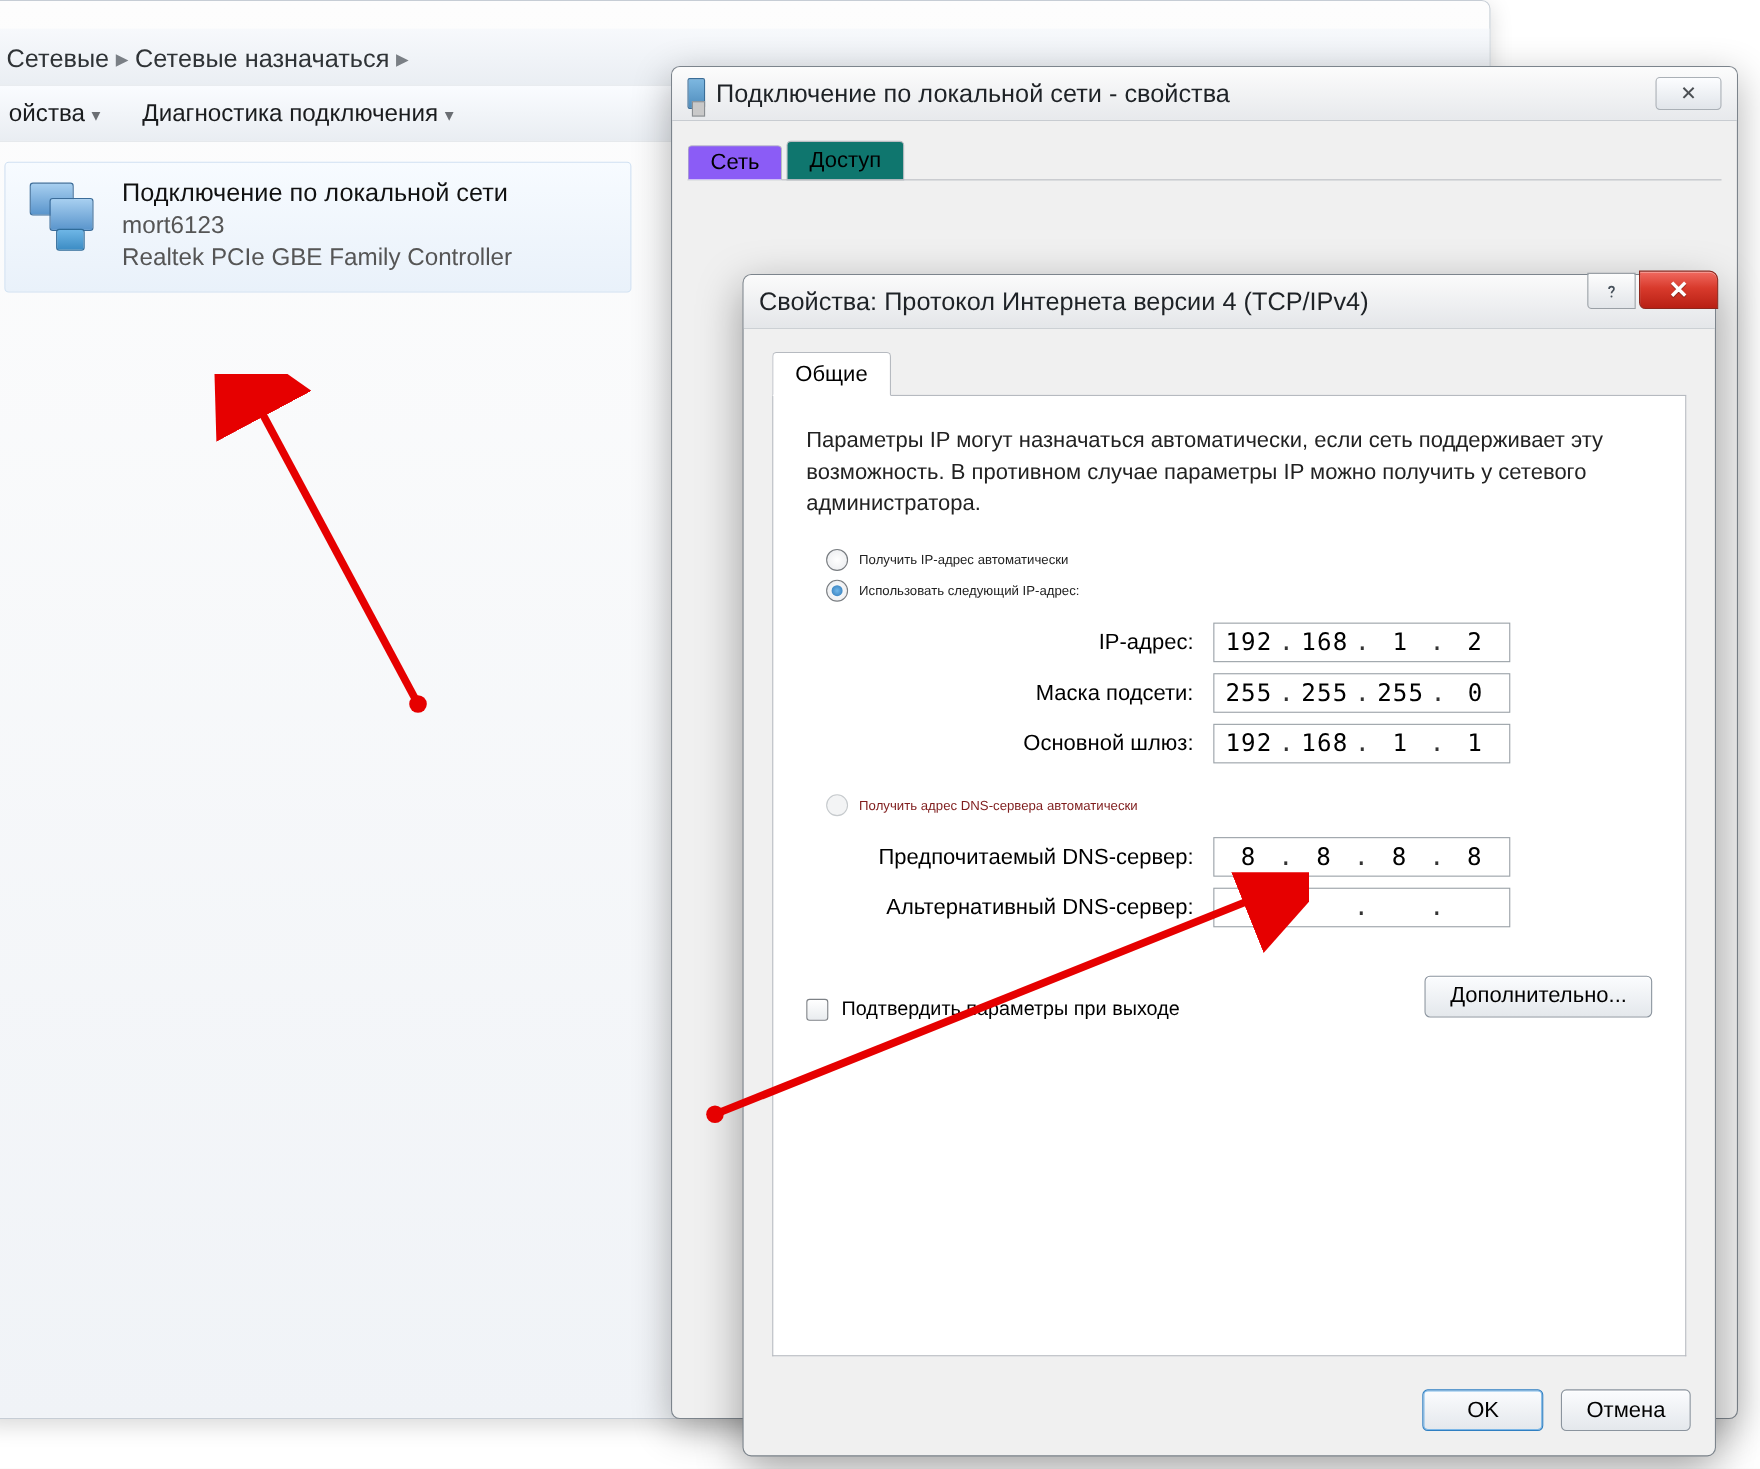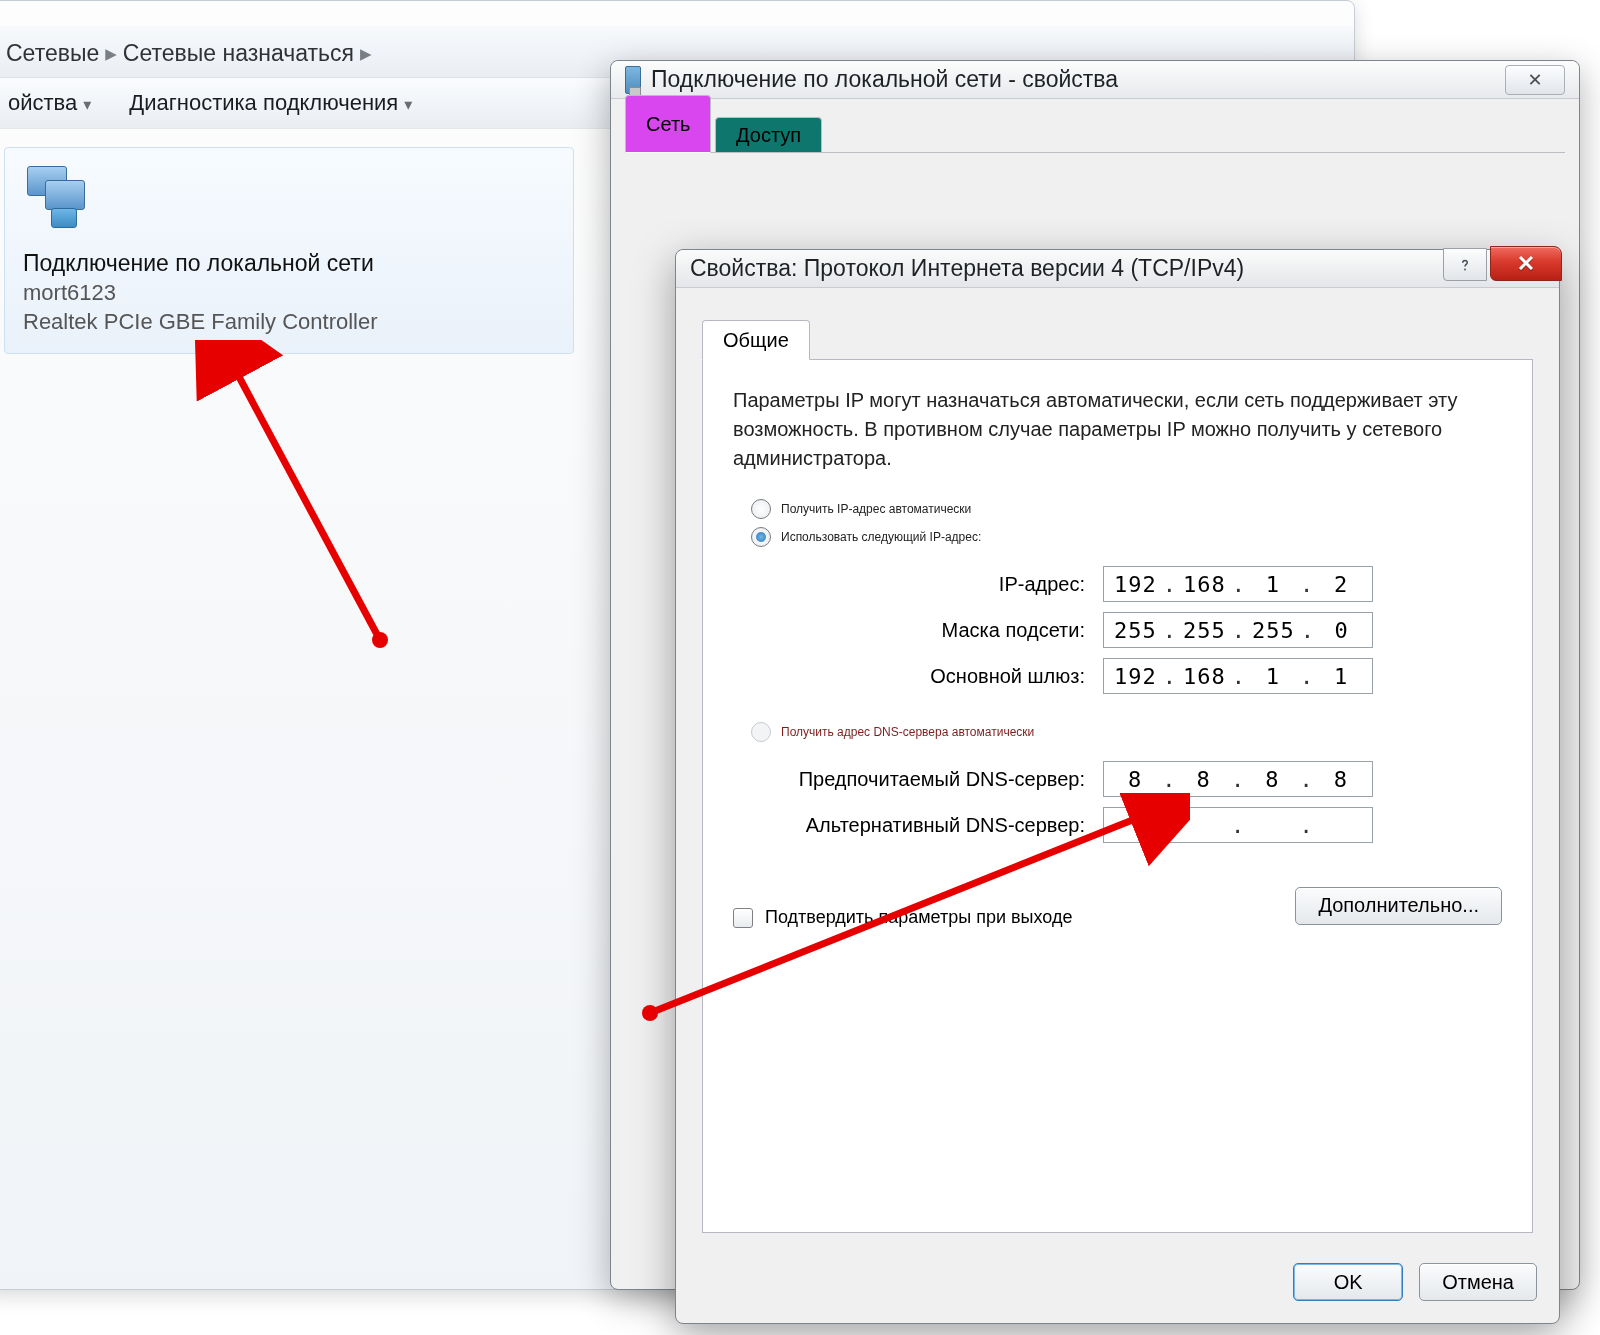--- a/index.html
+++ b/index.html
@@ -9,40 +9,40 @@
   
   .explorer{position:absolute;left:-15px;top:0;width:1370px;height:1290px;background:linear-gradient(#fdfdfd,#f0f3f7);border:1px solid #c6cdd5;border-radius:0 8px 8px 0;z-index:1;box-shadow:0 6px 20px rgba(0,0,0,.15);}
   .explorer-top{position:relative;height:25px;}
   .breadcrumb{display:flex;align-items:center;gap:6px;padding:14px 20px 10px;font-size:23px;color:#2f3336;border-bottom:1px solid #dfe3e8;background:linear-gradient(#f7f9fc,#eaeef3);}
   .breadcrumb span.sep{color:#7a7f85;}
   .toolbar{display:flex;align-items:center;gap:38px;padding:12px 22px;font-size:22px;color:#1a1c1e;border-bottom:1px solid #e4e7ea;background:linear-gradient(#fafcff,#e9edf2);}
   .toolbar .chev::after{content:"▾";margin-left:6px;color:#6a6e73;font-size:16px;}
 
   .list-area{padding:18px;}
   .conn-item{display:flex;gap:18px;padding:14px 18px 18px;width:570px;border:1px solid transparent;border-radius:4px;}
-  .conn-item.sel{background:linear-gradient(#f7fbff,#e9f1fa);border-color:#cfe0f2;flex-direction:column;}
+  .conn-item.sel{background:linear-gradient(#f7fbff,#e9f1fa);border-color:#cfe0f2;}
   .conn-icon{width:70px;height:70px;position:relative;}
   .conn-icon .mon{position:absolute;width:40px;height:30px;background:linear-gradient(#a7cff0,#5a95cc);border:1px solid #3b6c99;border-radius:3px;}
   .conn-icon .m1{left:4px;top:4px;}
   .conn-icon .m2{left:22px;top:18px;}
   .conn-icon .plug{position:absolute;left:28px;top:46px;width:26px;height:20px;background:linear-gradient(#6eb6e6,#3c8cc4);border:1px solid #2f6b99;border-radius:3px;}
   .conn-text h3{margin:0;font-weight:400;font-size:23px;color:#111;}
   .conn-text p{margin:3px 0 0;font-size:22px;color:#555;font-family:"Segoe UI Light","Segoe UI",sans-serif;}
 
   
   .dlg-prop{position:absolute;left:610px;top:60px;width:970px;height:1230px;background:#f0f0f0;border:1px solid #7c848c;border-radius:8px;z-index:5;box-shadow:0 10px 35px rgba(0,0,0,.3);}
-  .dlg-title{display:flex;align-items:center;gap:10px;height:38px;padding:0 14px;background:linear-gradient(#fcfcfc,#e7e9ec);border-bottom:1px solid #c8ccd1;border-radius:8px 8px 0 0;font-size:23px;color:#1e2226;position:relative;}
+  .dlg-title{display:flex;align-items:center;gap:10px;height:49px;padding:0 14px;background:linear-gradient(#fcfcfc,#e7e9ec);border-bottom:1px solid #c8ccd1;border-radius:8px 8px 0 0;font-size:23px;color:#1e2226;position:relative;}
   .dlg-title .spacer{flex:1;}
   .dlg-close{width:60px;height:30px;border:1px solid #aab0b6;border-radius:4px;background:linear-gradient(#fcfdff,#e1e5ea);display:flex;align-items:center;justify-content:center;font-size:18px;color:#4b4f53;position:relative;}
   .cable-icon{width:16px;height:28px;background:linear-gradient(#7db7e0,#4f8dbd);border:1px solid #3a6d97;border-radius:2px;position:relative;}
   .cable-icon::after{content:"";position:absolute;left:3px;top:20px;width:10px;height:12px;background:#c9c9c9;border:1px solid #8b8f93;}
   .tabstrip{position:relative;margin:14px 14px 0;height:40px;}
   .tabstrip::after{content:"";position:absolute;left:0;right:0;bottom:0;height:1px;background:#b9bdc2;}
   .tab{position:absolute;bottom:0;height:36px;padding:0 20px;display:flex;align-items:center;font-size:20px;border:1px solid #b9bdc2;background:#0f766e;border-radius:4px 4px 0 0;}
-  .tab.active{background:#d946ef;border-bottom-color:#fff;z-index:2;height:58px;margin-top:10px;}
+  .tab.active{background:#8b5cf6;border-bottom-color:#fff;z-index:2;height:32px;margin-top:10px;}
 
   
   .dlg-tcp{position:absolute;left:675px;top:249px;width:885px;height:1075px;background:#f0f0f0;border:1px solid #7c848c;border-radius:8px;z-index:10;box-shadow:0 12px 40px rgba(0,0,0,.35);}
   .dlg-tcp .dlg-title{background:linear-gradient(#fbfbfb,#e4e6e9);}
   .tcp-close{position:absolute;right:-3px;top:-4px;width:72px;height:35px;border-radius:0 8px 0 6px;background:linear-gradient(#f16a60,#d83a2c 45%,#b82014);border:1px solid #8e261c;color:#fff;display:flex;align-items:center;justify-content:center;font-size:22px;font-weight:700;box-shadow:inset 0 1px 0 rgba(255,255,255,.4);text-shadow:0 1px 1px rgba(0,0,0,.4);}
   .help-btn{position:absolute;right:72px;top:-2px;width:44px;height:33px;border:1px solid #9aa0a6;border-radius:0 0 0 4px;background:linear-gradient(#fdfdfd,#e2e5e9);display:flex;align-items:center;justify-content:center;color:#46505a;}
   .help-btn svg{width:18px;height:18px;}
 
   .dlg-body{position:absolute;left:26px;right:26px;top:70px;bottom:90px;}
   .inner-tabstrip{position:relative;height:40px;}

